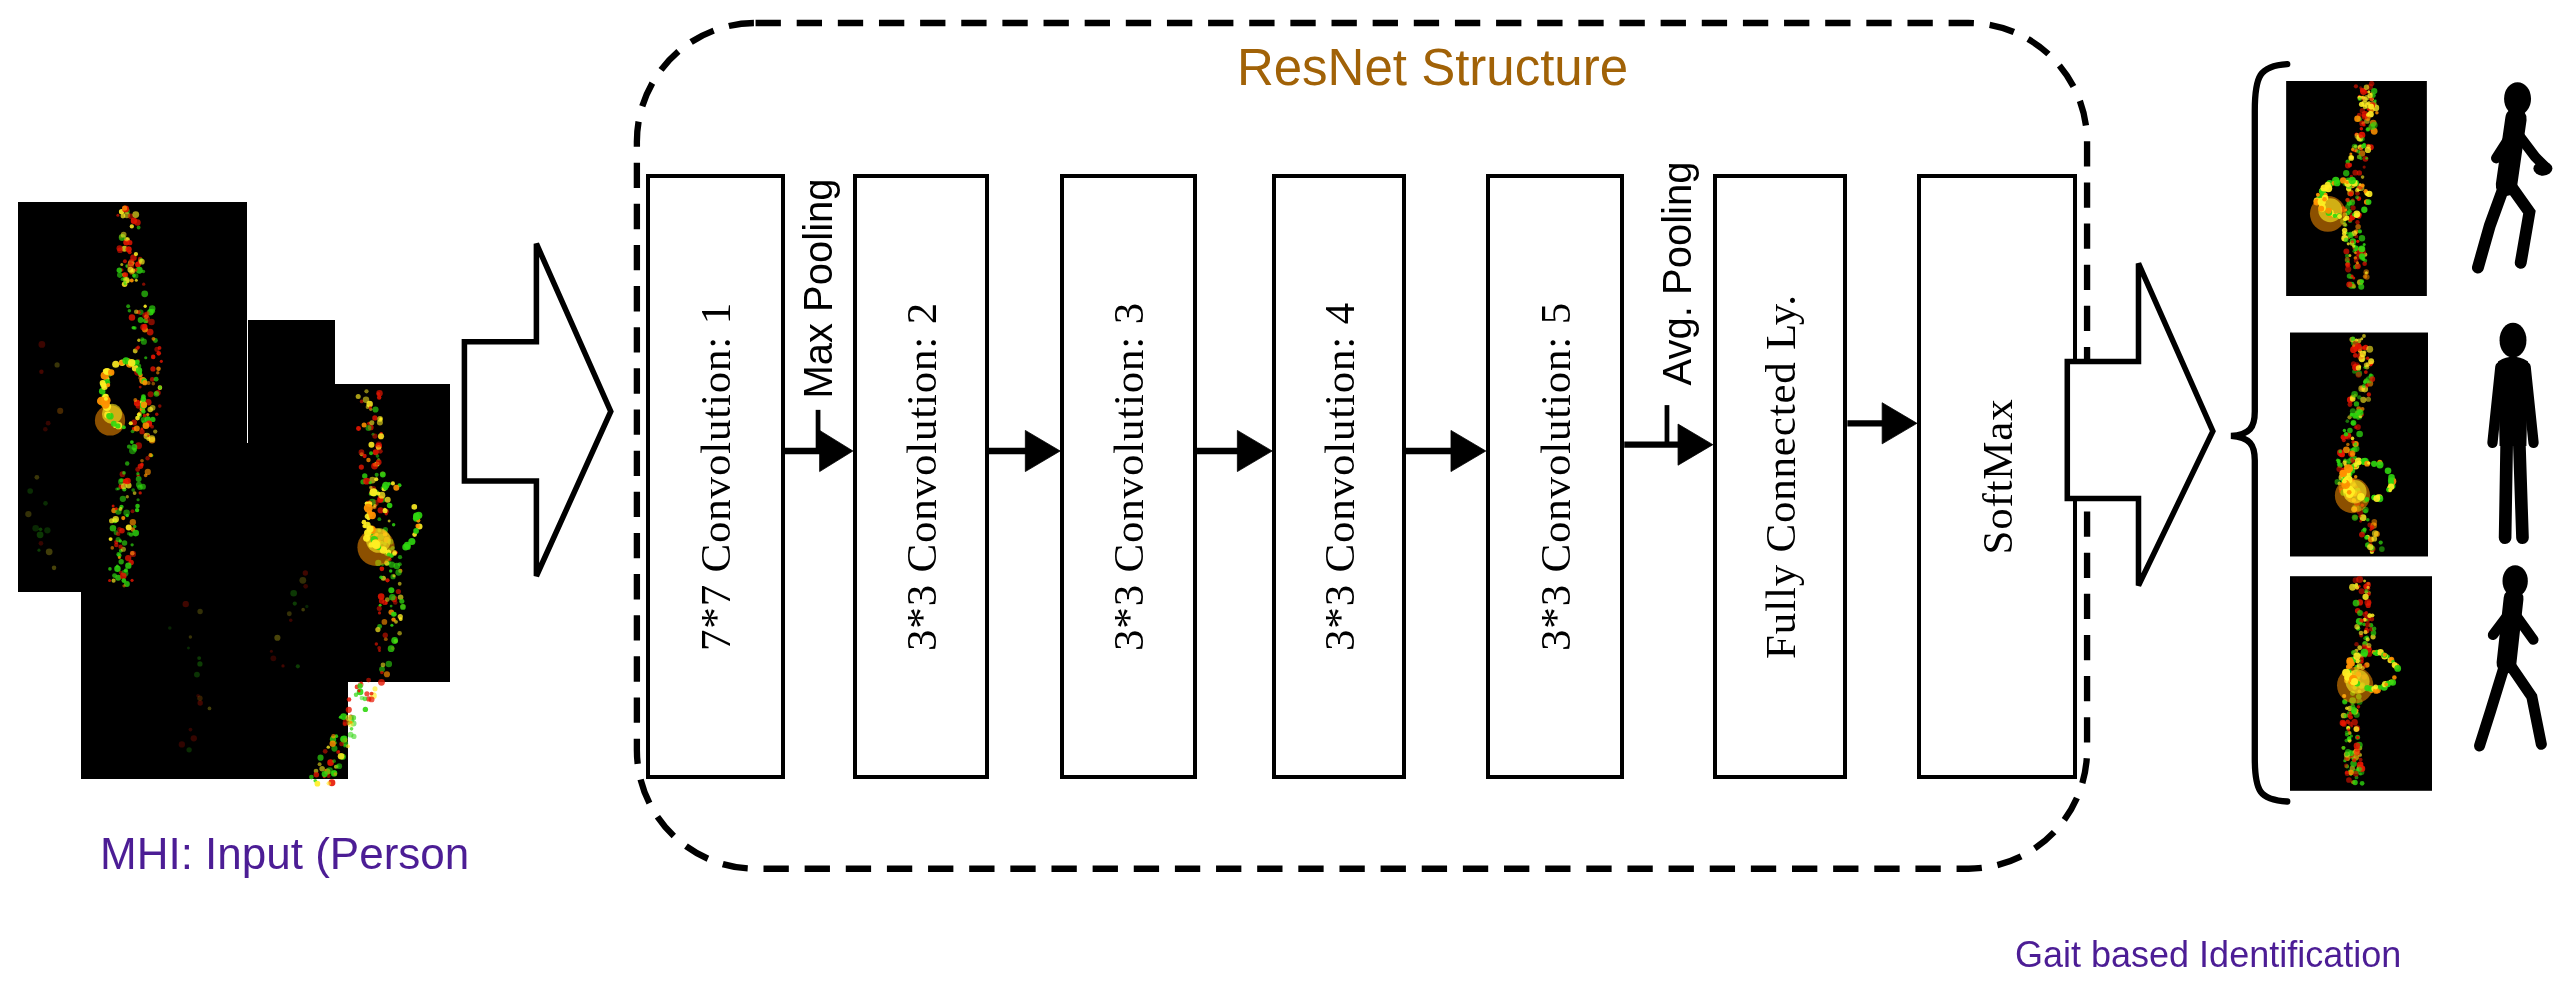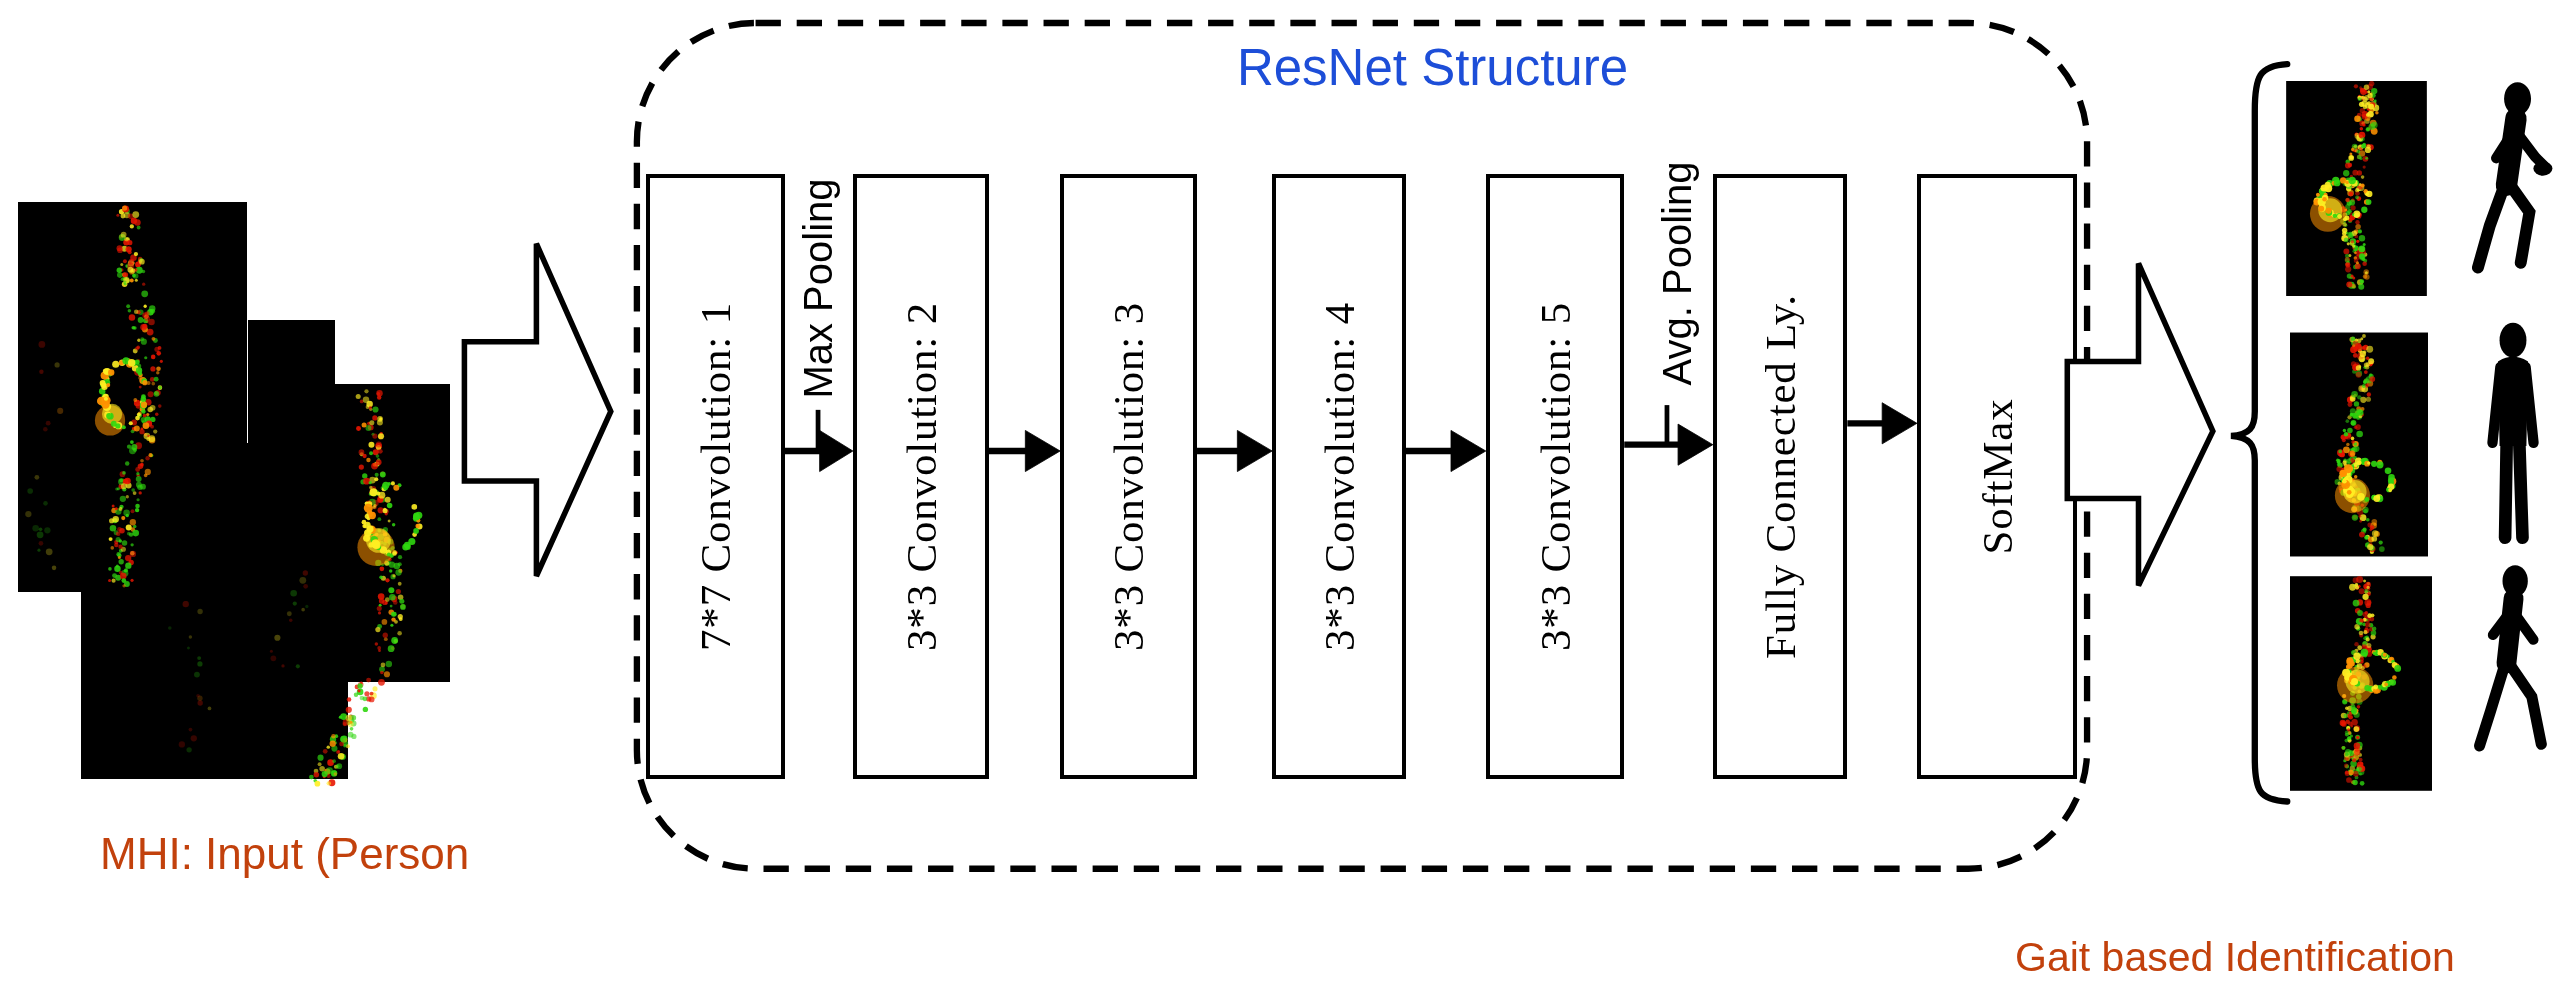--- a/index.html
+++ b/index.html
@@ -17,25 +17,25 @@
   .layer-label{
     transform:rotate(-90deg);white-space:nowrap;
     font-family:"Liberation Serif", serif;font-size:43px;color:#000;letter-spacing:0.8px;
   }
   .pool-label{
     position:absolute;width:396px;height:47px;transform:rotate(-90deg);
     text-align:center;font-size:40px;color:#000;white-space:nowrap;line-height:47px;
   }
   #resnet-title{
     position:absolute;left:1195px;top:38px;width:475px;text-align:center;
-    font-size:51px;color:#1d4ed8;white-space:nowrap;
+    font-size:51px;color:#a16207;white-space:nowrap;
   }
-  .caption{position:absolute;color:#c2410c;}
+  .caption{position:absolute;color:#4c1d95;}
   #input-caption{left:100px;top:821px;font-size:44px;line-height:66px;}
-  #output-caption{left:2015px;top:934px;font-size:41px;white-space:nowrap;}
+  #output-caption{left:2015px;top:934px;font-size:36px;white-space:nowrap;}
   .person-icon{position:absolute;}
   svg{display:block;}
 </style>
 </head>
 <body>
 
 <div id="canvas">
 
   <div class="mhi-rect" style="left:18px;top:202px;width:229px;height:390px;"></div>
   <div class="mhi-rect" style="left:248px;top:320px;width:87px;height:362px;"></div>

